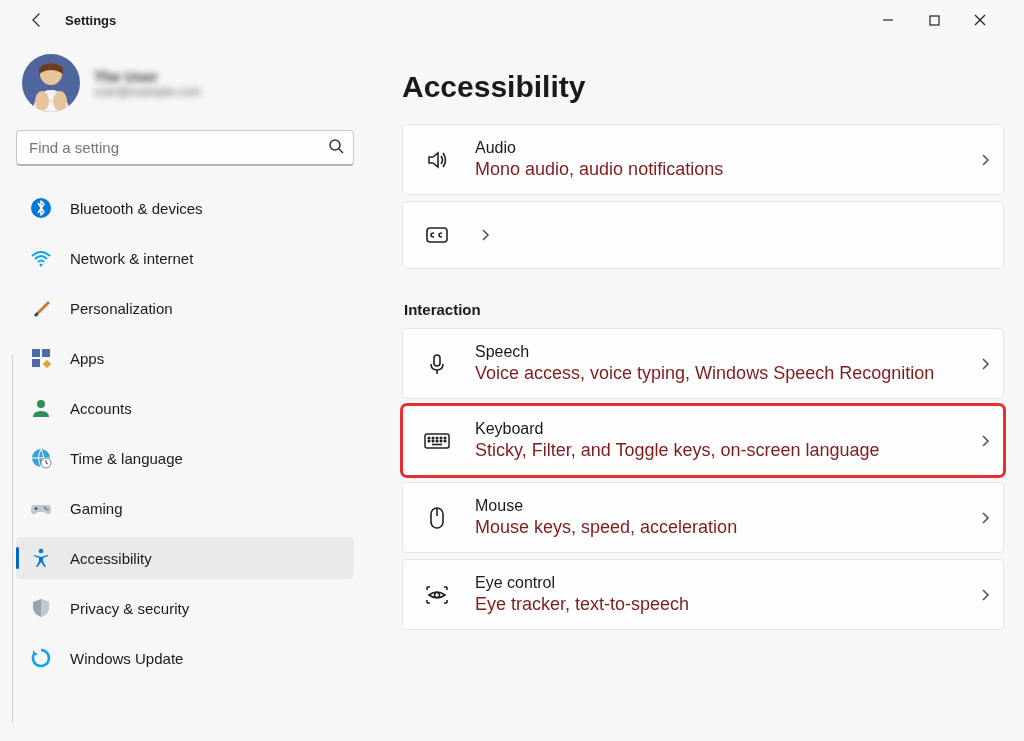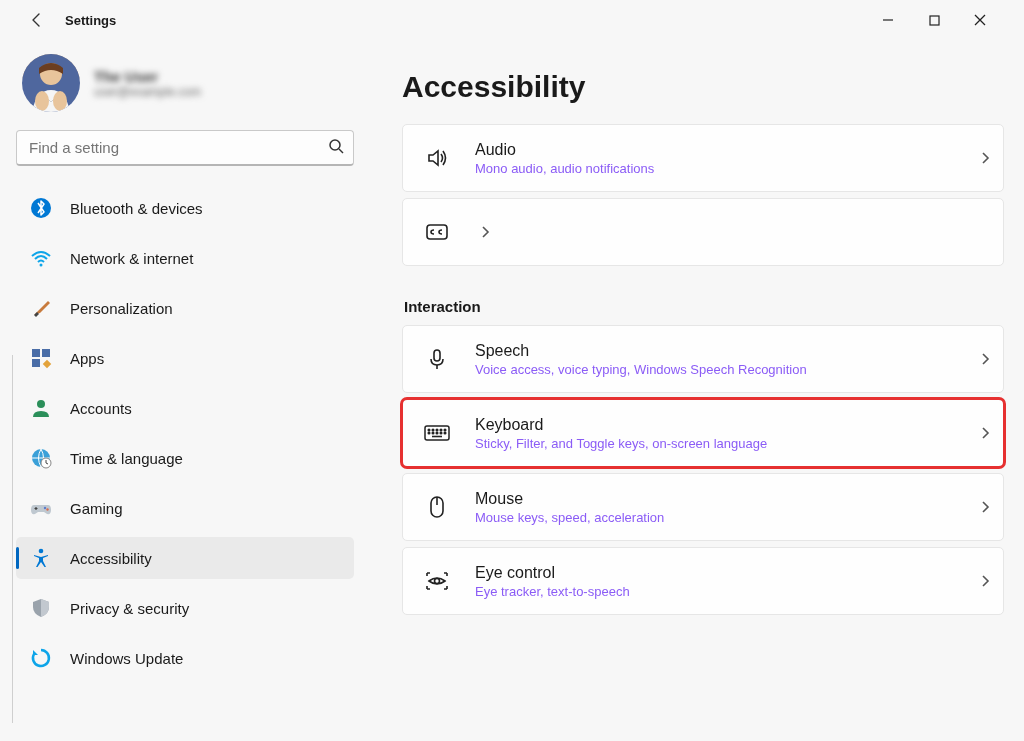--- a/index.html
+++ b/index.html
@@ -161,21 +161,21 @@
   }
   .card .lead-icon {
     width: 28px; height: 28px;
     display:flex; align-items:center; justify-content:center;
     margin-right: 24px;
     flex-shrink:0;
     color:#1a1a1a;
   }
   .card .text { flex:1; }
   .card .card-title { font-size: 16px; font-weight: 400; }
-  .card .card-sub { font-size: 13px; color: #8b5cf6; margin-top:2px; }
+  .card .card-sub { font-size: 18px; color: #7f1d1d; margin-top:2px; }
   .card .chev {
     width: 20px; height: 20px;
     display:flex; align-items:center; justify-content:center;
     color:#4a4a4a;
   }
   .section-label {
     font-size: 15px;
     font-weight: 600;
     margin: 32px 0 10px 2px;
   }

